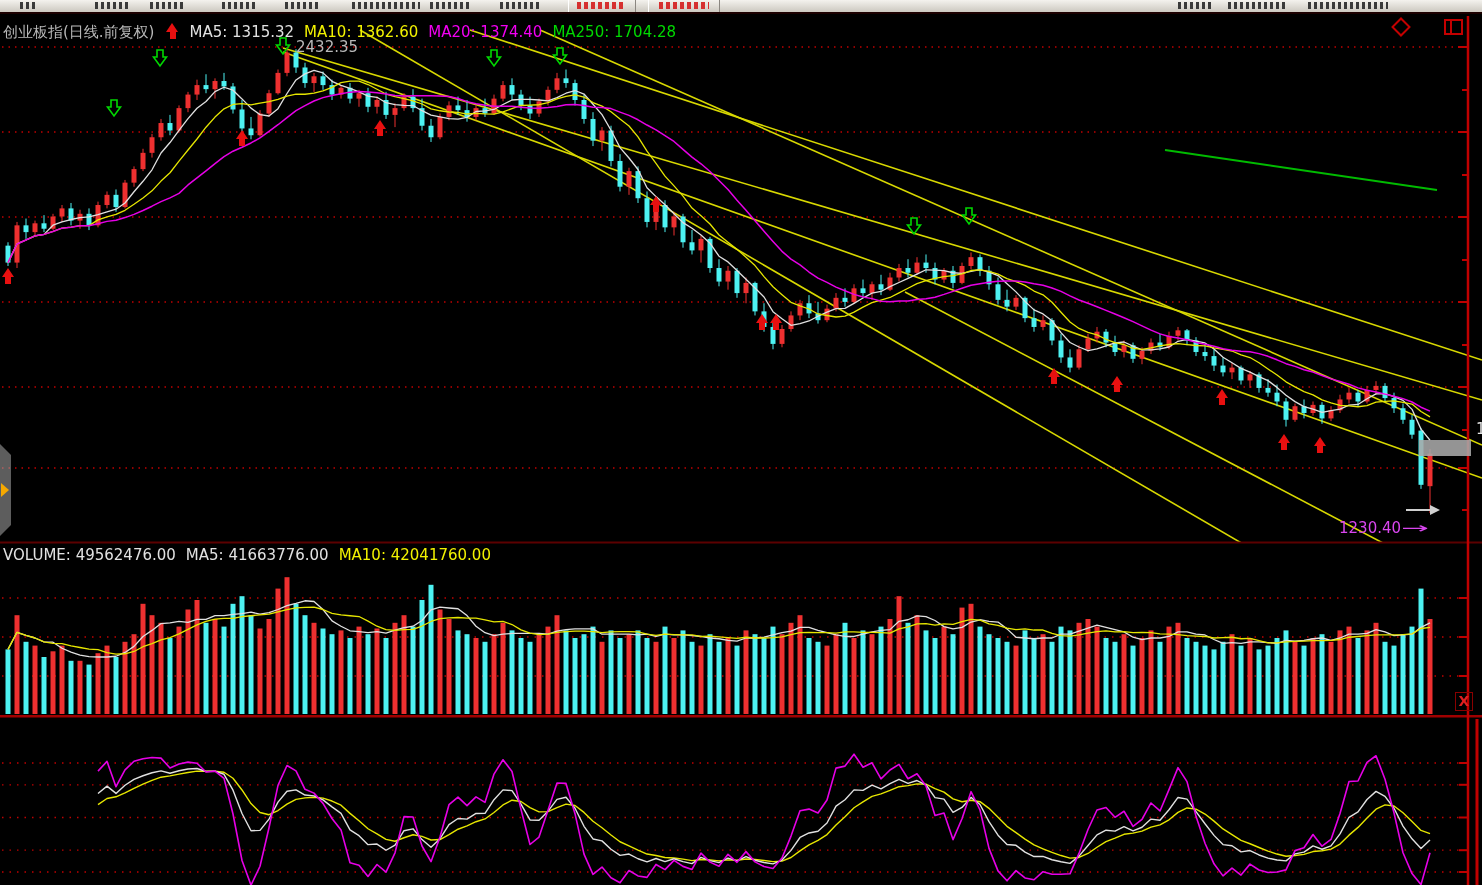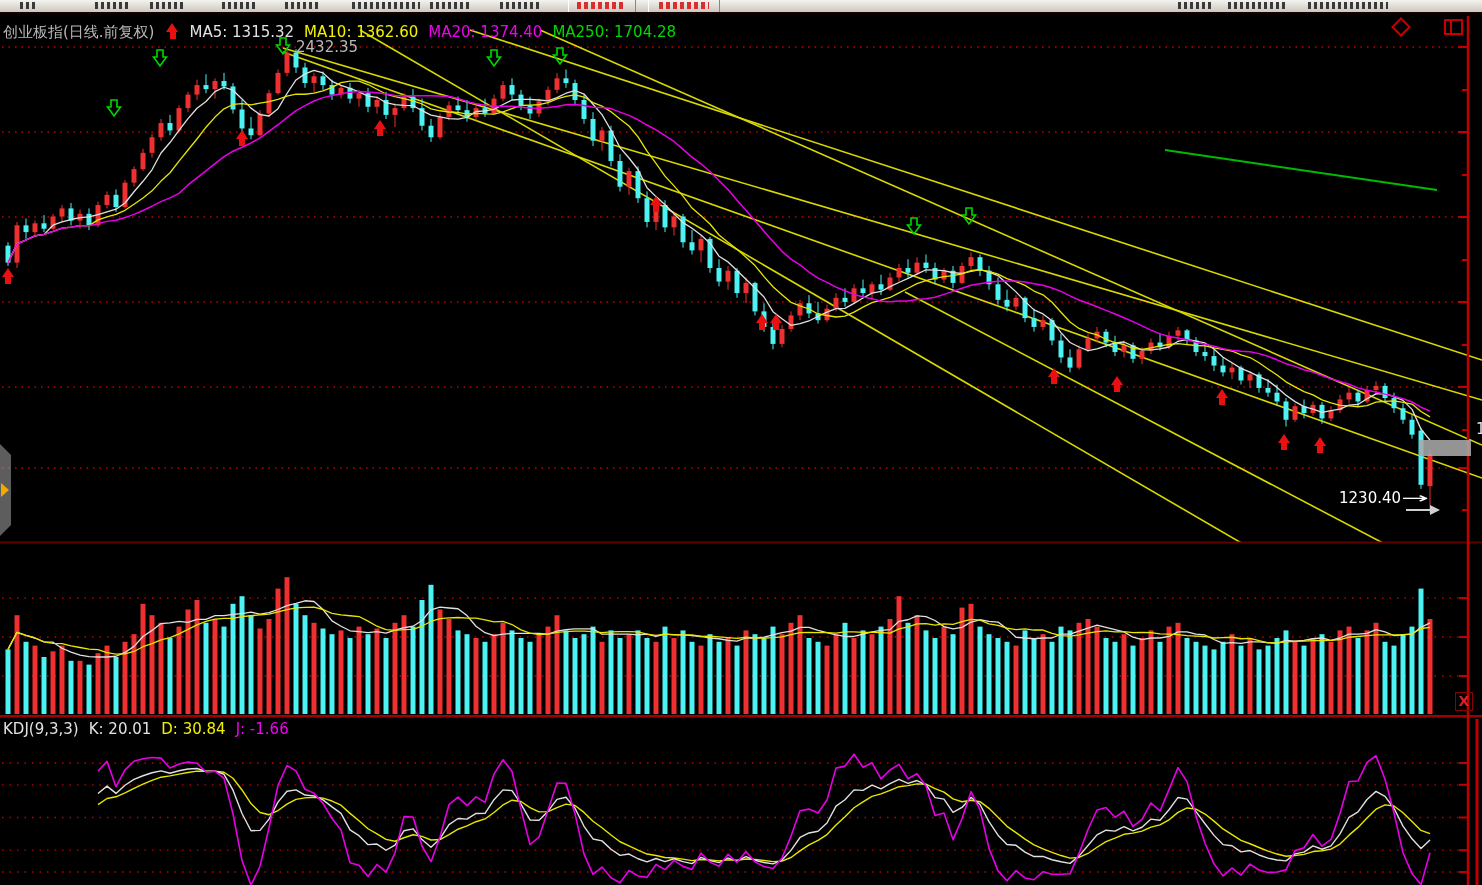--- a/index.html
+++ b/index.html
@@ -640,29 +640,29 @@
         <line x1="1459" y1="817.5" x2="1468" y2="817.5" stroke="#c00000" stroke-width="2"></line>
         <line x1="1459" y1="850.2" x2="1468" y2="850.2" stroke="#c00000" stroke-width="2"></line>
         <line x1="1459" y1="872" x2="1468" y2="872" stroke="#c00000" stroke-width="2"></line>
       </g>
     </svg>
 
   <div class="hdr" style="left:3px;top:23px">
     <span class="c-gray">创业板指(日线.前复权)</span><span class="upico"></span><span class="c-white">MA5: 1315.32</span><span class="c-yellow">MA10: 1362.60</span><span class="c-magenta">MA20: 1374.40</span><span class="c-green">MA250: 1704.28</span>
   </div>
 
-
-  <div class="hdr" style="left:3px;top:720px">
-    <span class="c-white">KDJ(9,3,3)</span><span class="c-white">K: 20.01</span><span class="c-yellow">D: 30.84</span><span class="c-magenta">J: -1.66</span>
+  <div class="hdr" style="left:3px;top:546px">
+    <span class="c-white">VOLUME: 49562476.00</span><span class="c-white">MA5: 41663776.00</span><span class="c-yellow">MA10: 42041760.00</span>
   </div>
+
 
   <div class="anno c-gray" style="left:296px;top:38px">2432.35</div>
   <div class="anno c-white" style="left:1476px;top:420px">1333.</div>
   <div id="price-tag-box" style="left:1419px;top:440px;width:52px;height:16px"></div>
-  <div class="anno" style="left:1339px;top:489px;color:#ffffff"><span>1230.40</span><span id="low-arrow">→</span></div>
+  <div class="anno" style="left:1339px;top:519px;color:#d946ef"><span>1230.40</span><span id="low-arrow">→</span></div>
 
   <div id="diamond-ico" style="left:1394px;top:20px"></div>
   <div id="split-ico" style="left:1444px;top:19px"></div>
   <div id="close-x" style="left:1455px;top:692px">X</div>
 
   <div id="side-tab">
       <div class="tri"></div>
     </div>
 
 </div>

